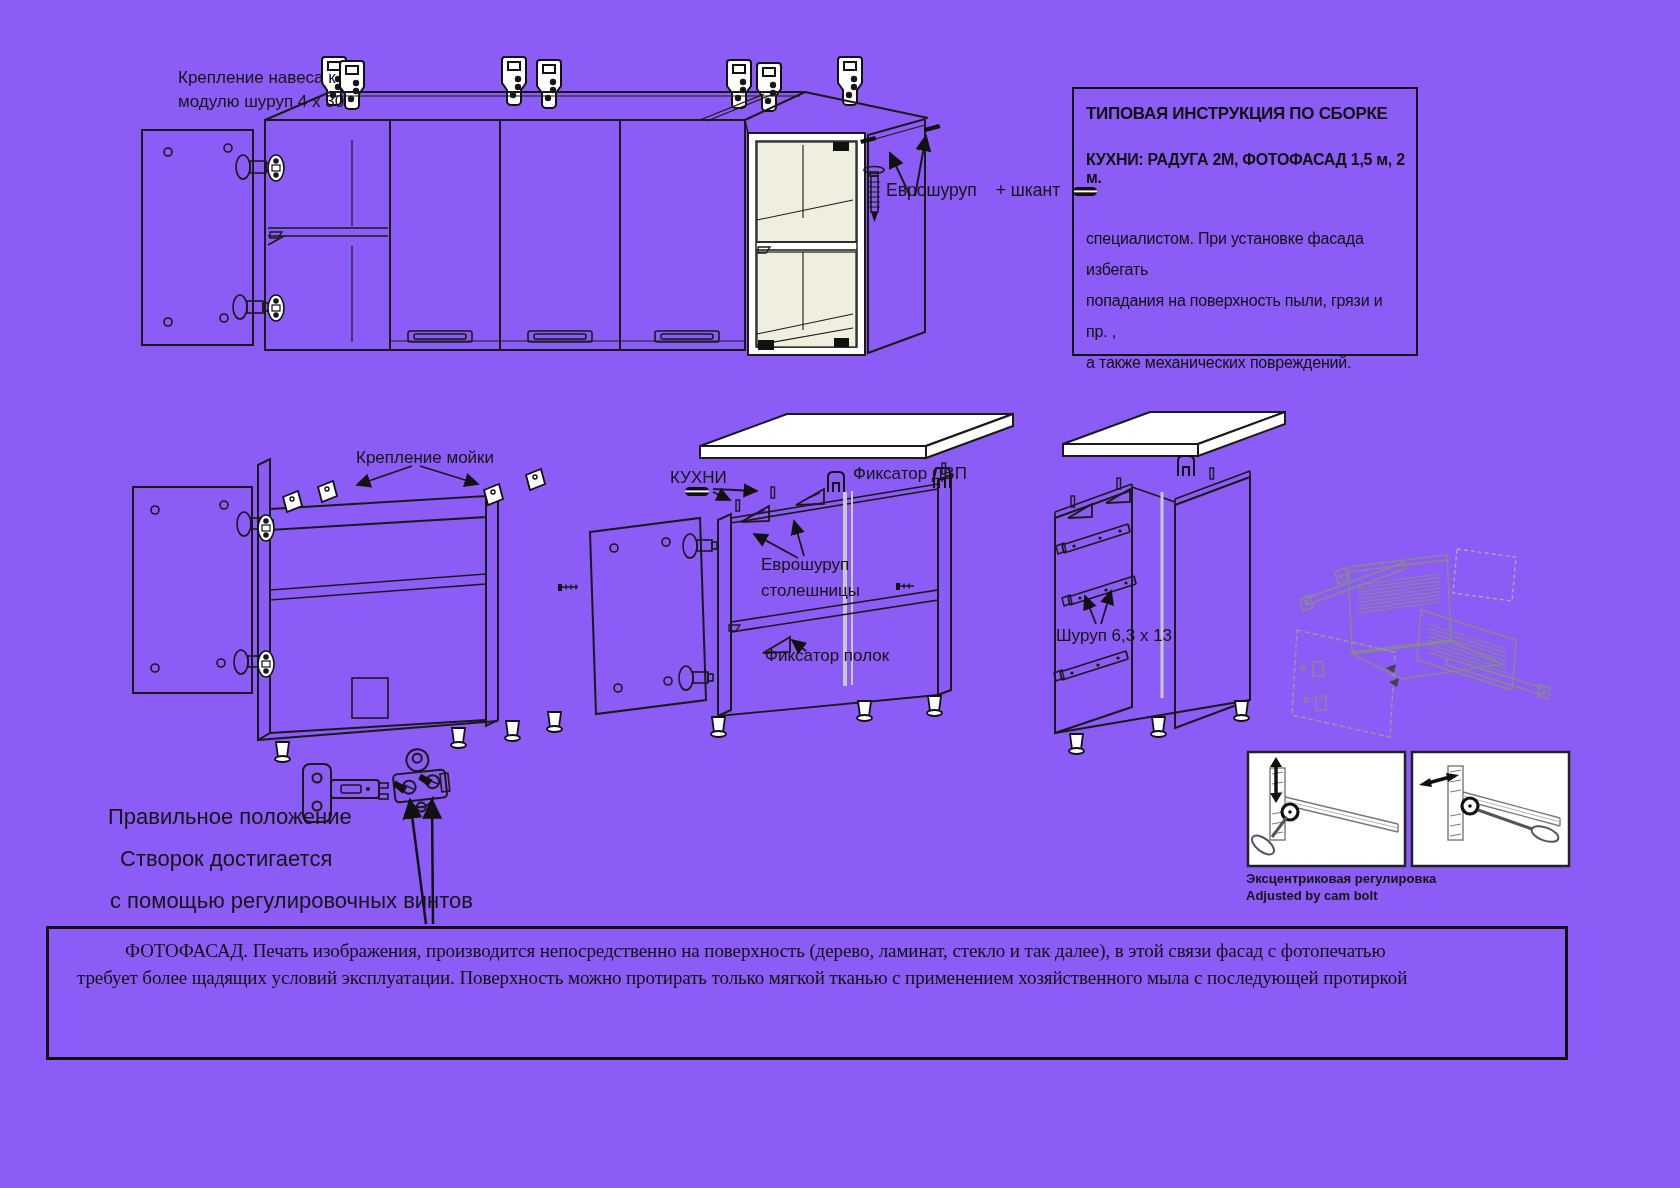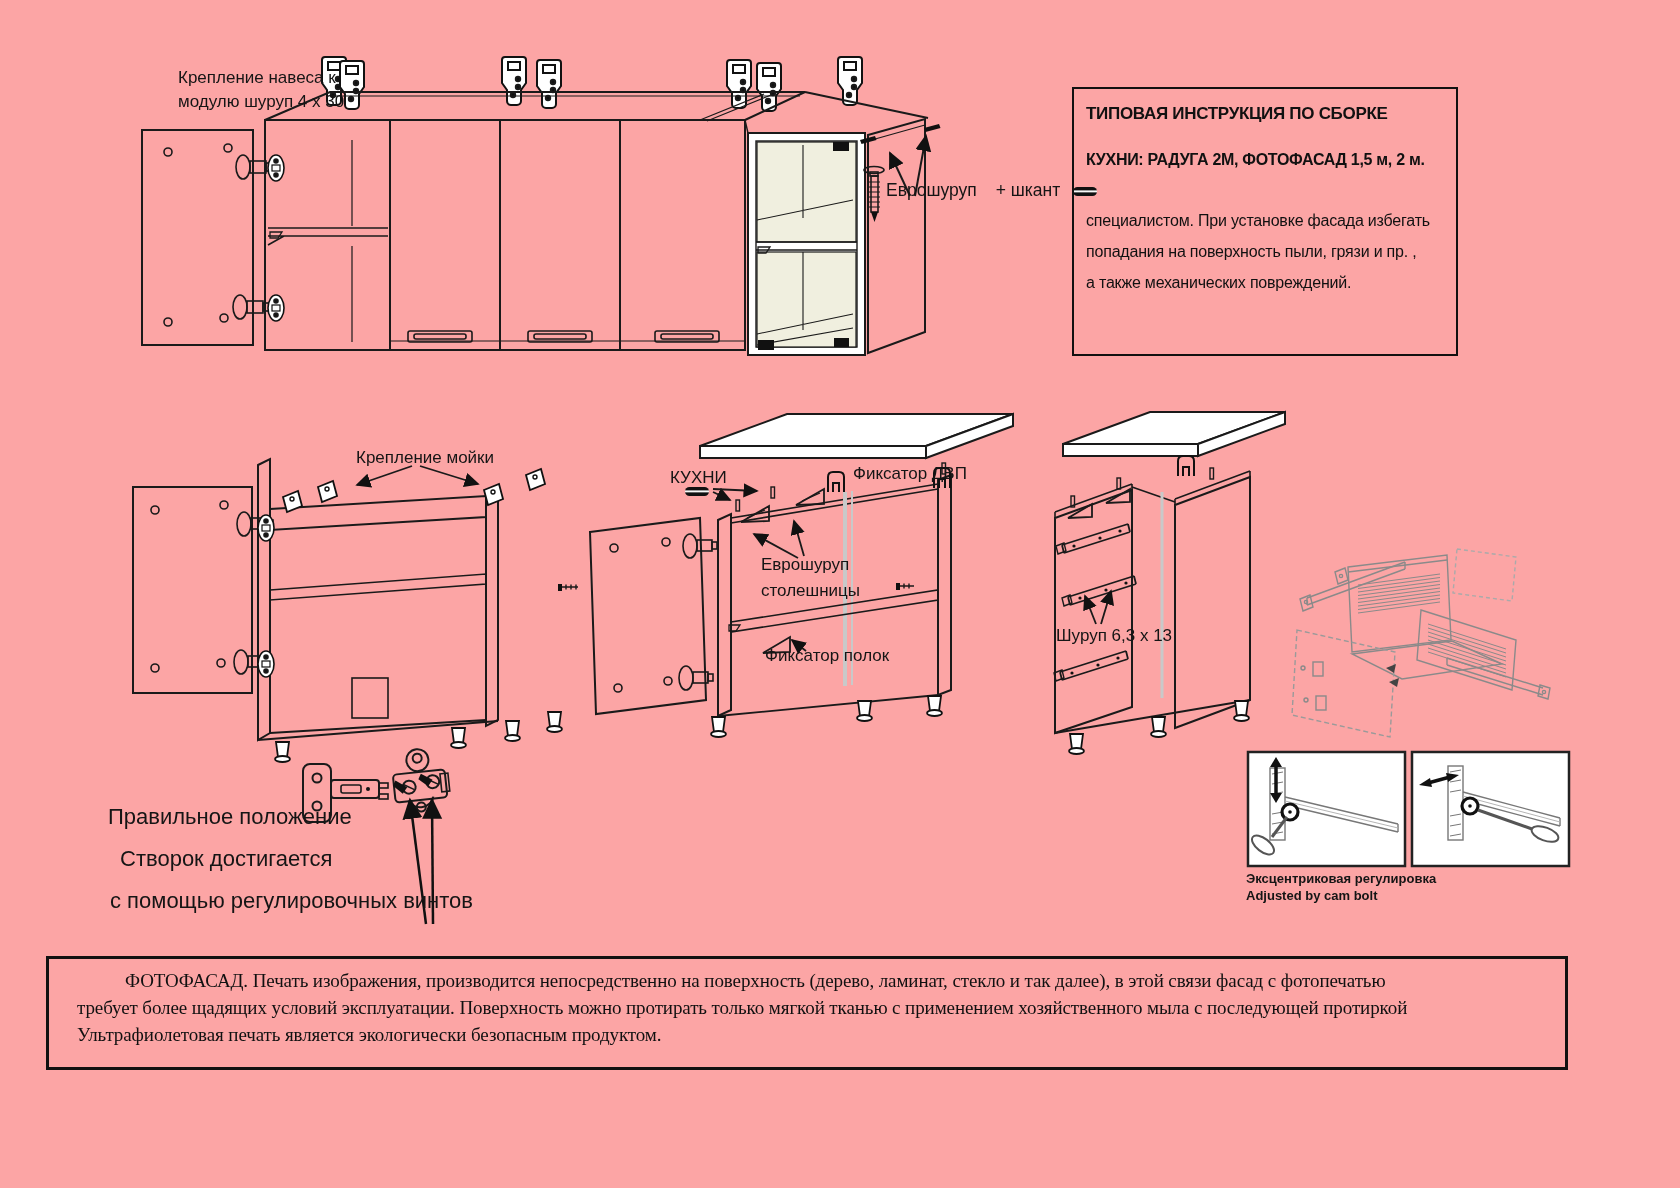--- a/index.html
+++ b/index.html
@@ -1,31 +1,31 @@
 <!DOCTYPE html>
 <html><head>
 <meta charset="utf-8">
 <style>
   html,body{margin:0;padding:0;background:#fff;}
-  #sheet{position:relative;width:1680px;height:1188px;background:#fca5a5;overflow:hidden;
+  #sheet{position:relative;width:1680px;height:1188px;background:#8b5cf6;overflow:hidden;
          font-family:"Liberation Sans",sans-serif;color:#111;}
   #art{position:absolute;left:0;top:0;}
   .lbl{position:absolute;white-space:nowrap;color:#151515;}
   .f17{font-size:17px;line-height:24px;}
   .f22{font-size:22px;line-height:34px;}
   .pill{display:inline-block;width:24px;height:9px;border-radius:4.5px;vertical-align:middle;
         background:linear-gradient(180deg,#111 34%,#f8f8f8 42%,#f8f8f8 56%,#111 64%);}
-  #title-box{position:absolute;left:1072px;top:87px;width:386px;height:269px;border:2px solid #111;
+  #title-box{position:absolute;left:1072px;top:87px;width:346px;height:269px;border:2px solid #111;
              box-sizing:border-box;padding:15px 10px 0 12px;}
   #title-box .tb-title{font-weight:bold;font-size:17px;letter-spacing:-0.3px;margin:0 0 27px 0;}
   #title-box .tb-sub{font-weight:bold;font-size:16px;letter-spacing:-0.3px;margin:0 0 36px 0;}
   #title-box .tb-warn{font-size:16px;letter-spacing:-0.2px;line-height:31px;}
-  #footer-box{position:absolute;left:46px;top:926px;width:1522px;height:114px;border:3px solid #111;
+  #footer-box{position:absolute;left:46px;top:926px;width:1522px;height:134px;border:3px solid #111;
               box-sizing:border-box;padding:8px 18px 0 28px;font-family:"Liberation Serif",serif;
-              font-size:19px;letter-spacing:-0.1px;line-height:27px;margin-top:30px;}
+              font-size:19px;letter-spacing:-0.1px;line-height:27px;}
   #footer-box div{white-space:nowrap;}
   #footer-box .ind{text-indent:48px;}
   #drawer-note{text-align:center;width:270px;}
   #cam-caption{text-align:left;width:164px;font-weight:bold;font-size:13px;line-height:17px;}
   .hnote{font-size:22px;}
 </style>
 </head>
 <body>
 
 <div id="sheet">
@@ -433,16 +433,15 @@
 
 
   <div id="cam-caption" class="lbl" style="left:1246px;top:870px;">
     <div>Эксцентриковая регулировка</div>
     <div>Adjusted by cam bolt</div>
   </div>
 
   <div id="footer-box">
     <div class="ind">ФОТОФАСАД.  Печать изображения,   производится непосредственно на поверхность (дерево,  ламинат, стекло и так далее), в этой связи фасад с фотопечатью</div>
     <div>требует более щадящих условий эксплуатации. Поверхность можно протирать только мягкой тканью с применением хозяйственного мыла с последующей протиркой</div>
-    <div>Ультрафиолетовая печать является экологически безопасным продуктом.</div>
   </div>
 
 </div>
 
 </body></html>

